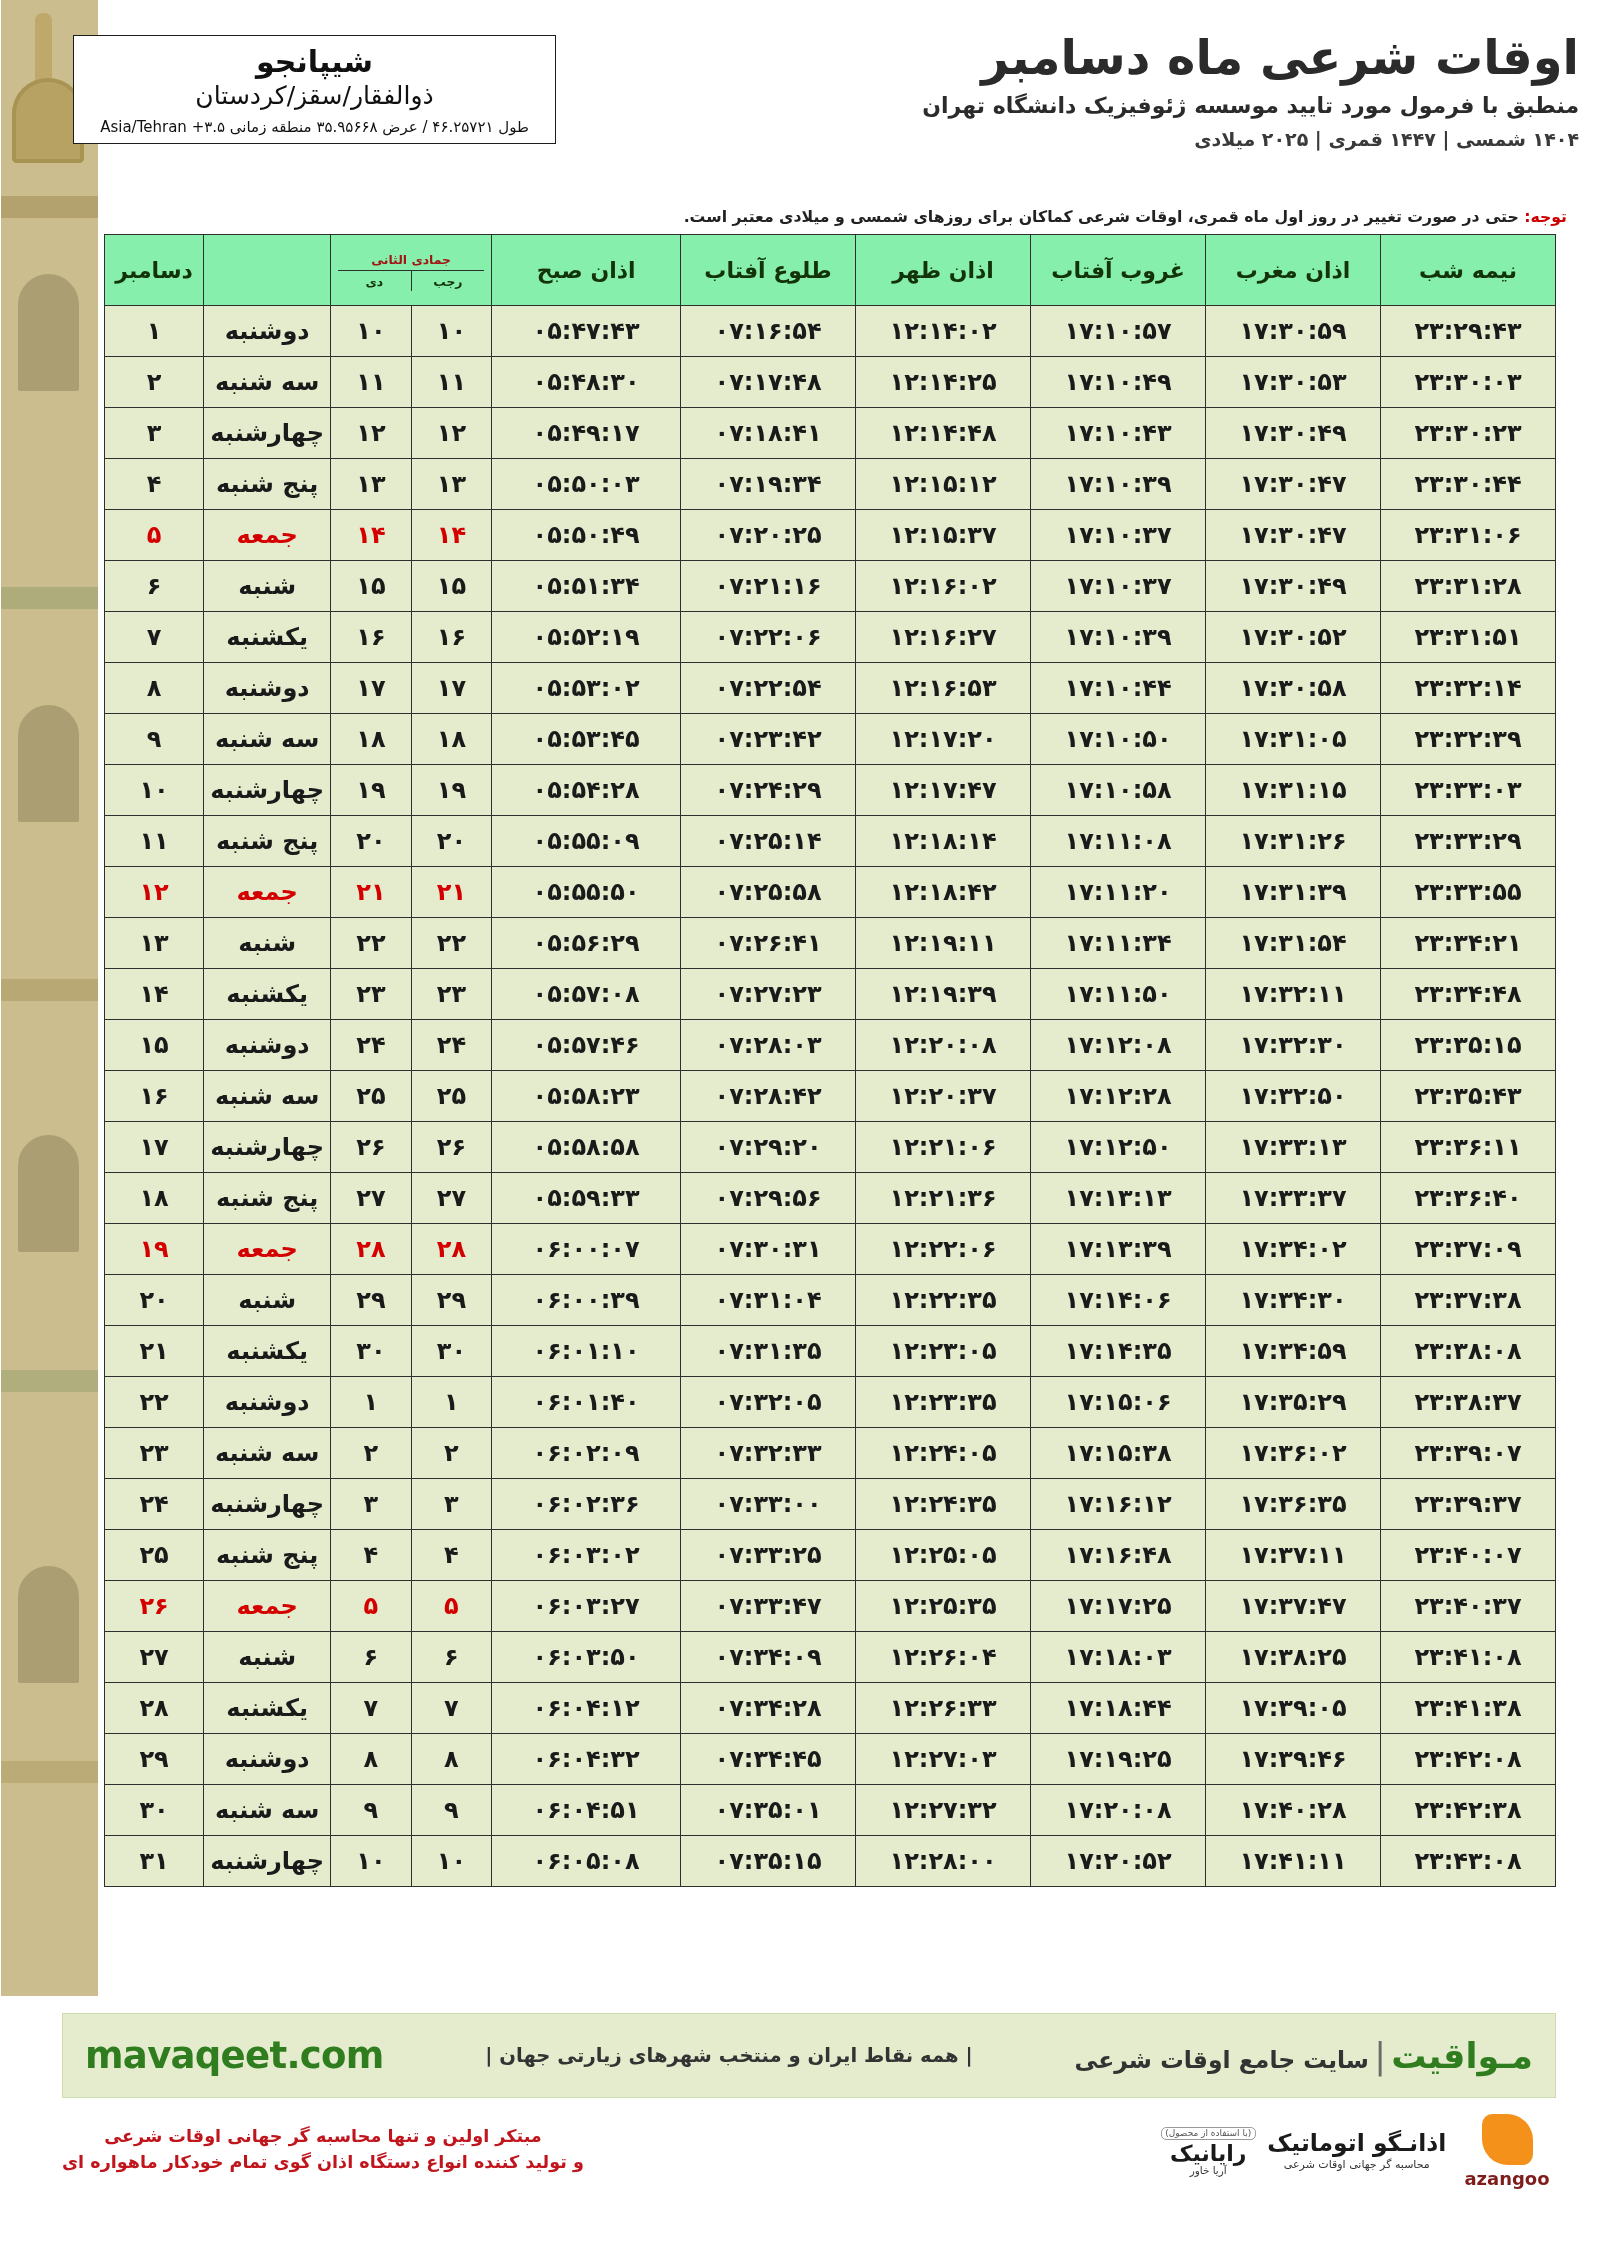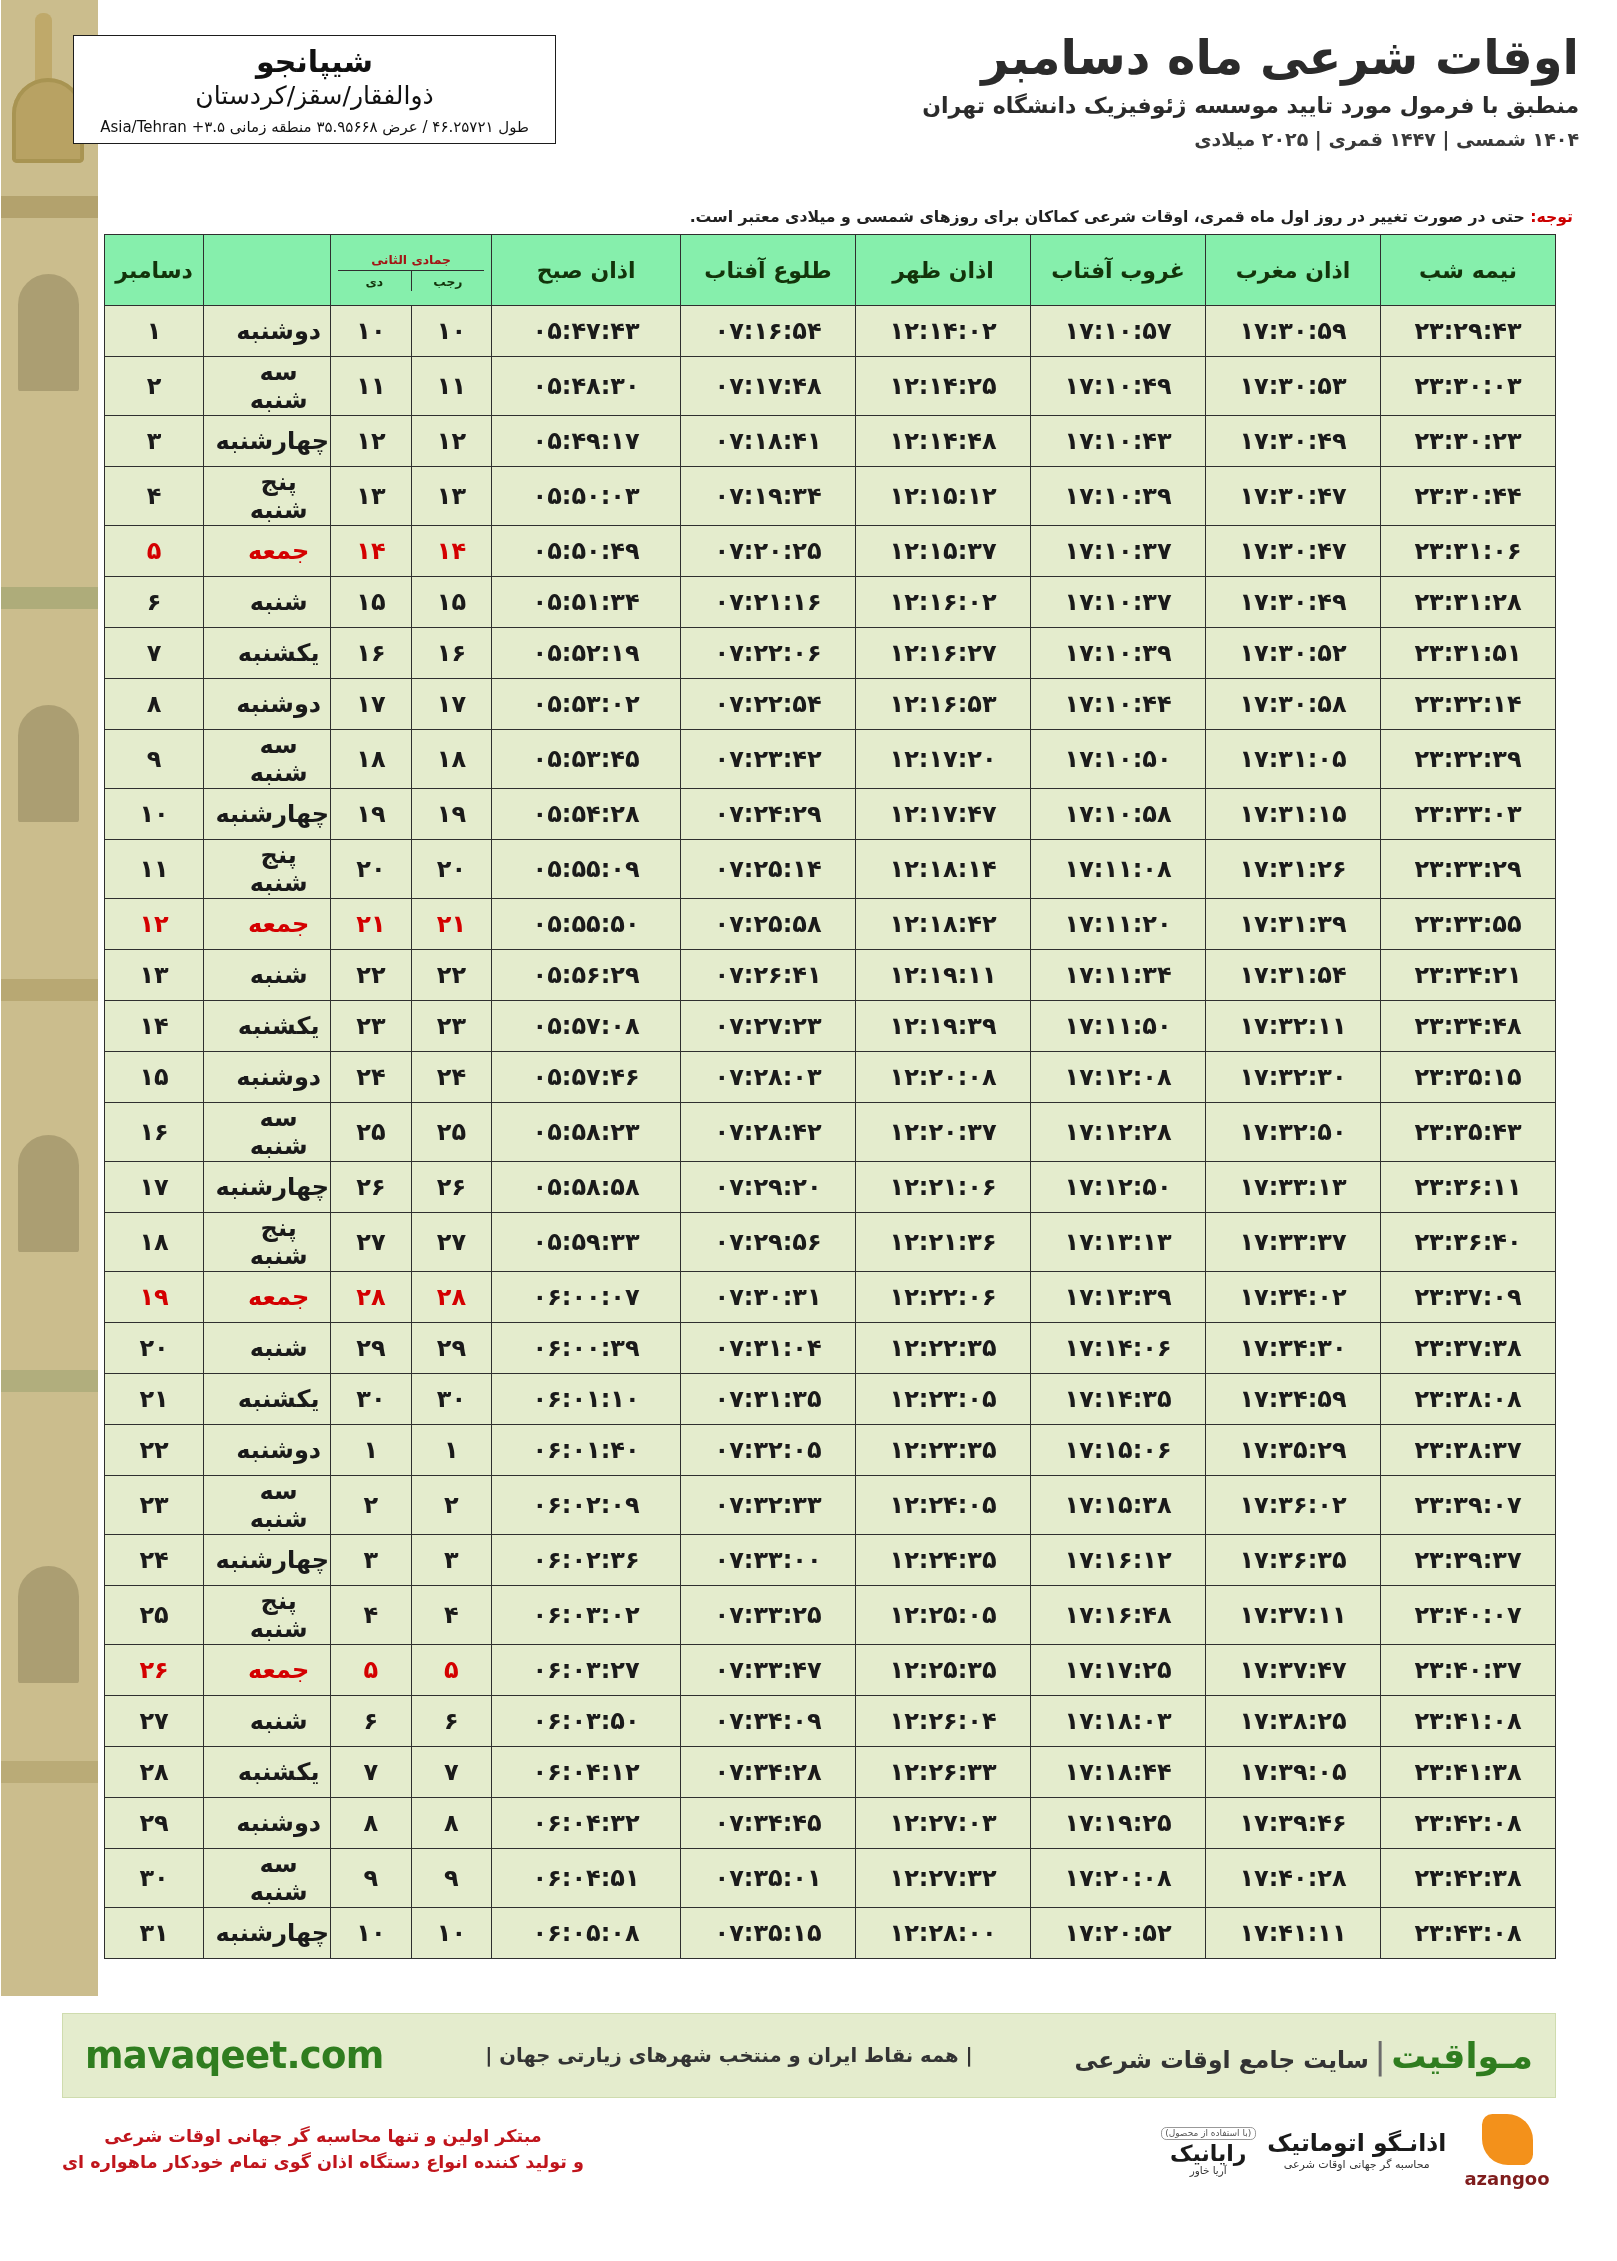--- a/index.html
+++ b/index.html
@@ -138,21 +138,21 @@
   .city-coords {
     font-size: 15px;
     color: #111;
     margin-top: 7.8px;
     direction: rtl;
   }
 
   .note-line {
     position: absolute;
     top: 207px;
-    right: 45px;
+    right: 51px;
     left: 104px;
     text-align: right;
     font-size: 15.7px;
     color: #222;
     font-weight: bold;
     direction: rtl;
   }
   .note-line .note-key { color: #cc0000; }
 
   
@@ -214,21 +214,20 @@
     height: 48px;
     font-size: 24px;
     font-weight: bold;
     color: #1a1a1a;
     background: #e4eccd;
     letter-spacing: 0.3px;
   }
   tbody td.dow {
     font-size: 16.3px;
     font-weight: bold;
-    padding-left: 24px;
   }
   tbody td.num {
     font-size: 25px;
   }
   tbody td.hj {
     font-size: 21.5px;
   }
   tbody tr.friday td {
     color: #d40000;
   }

